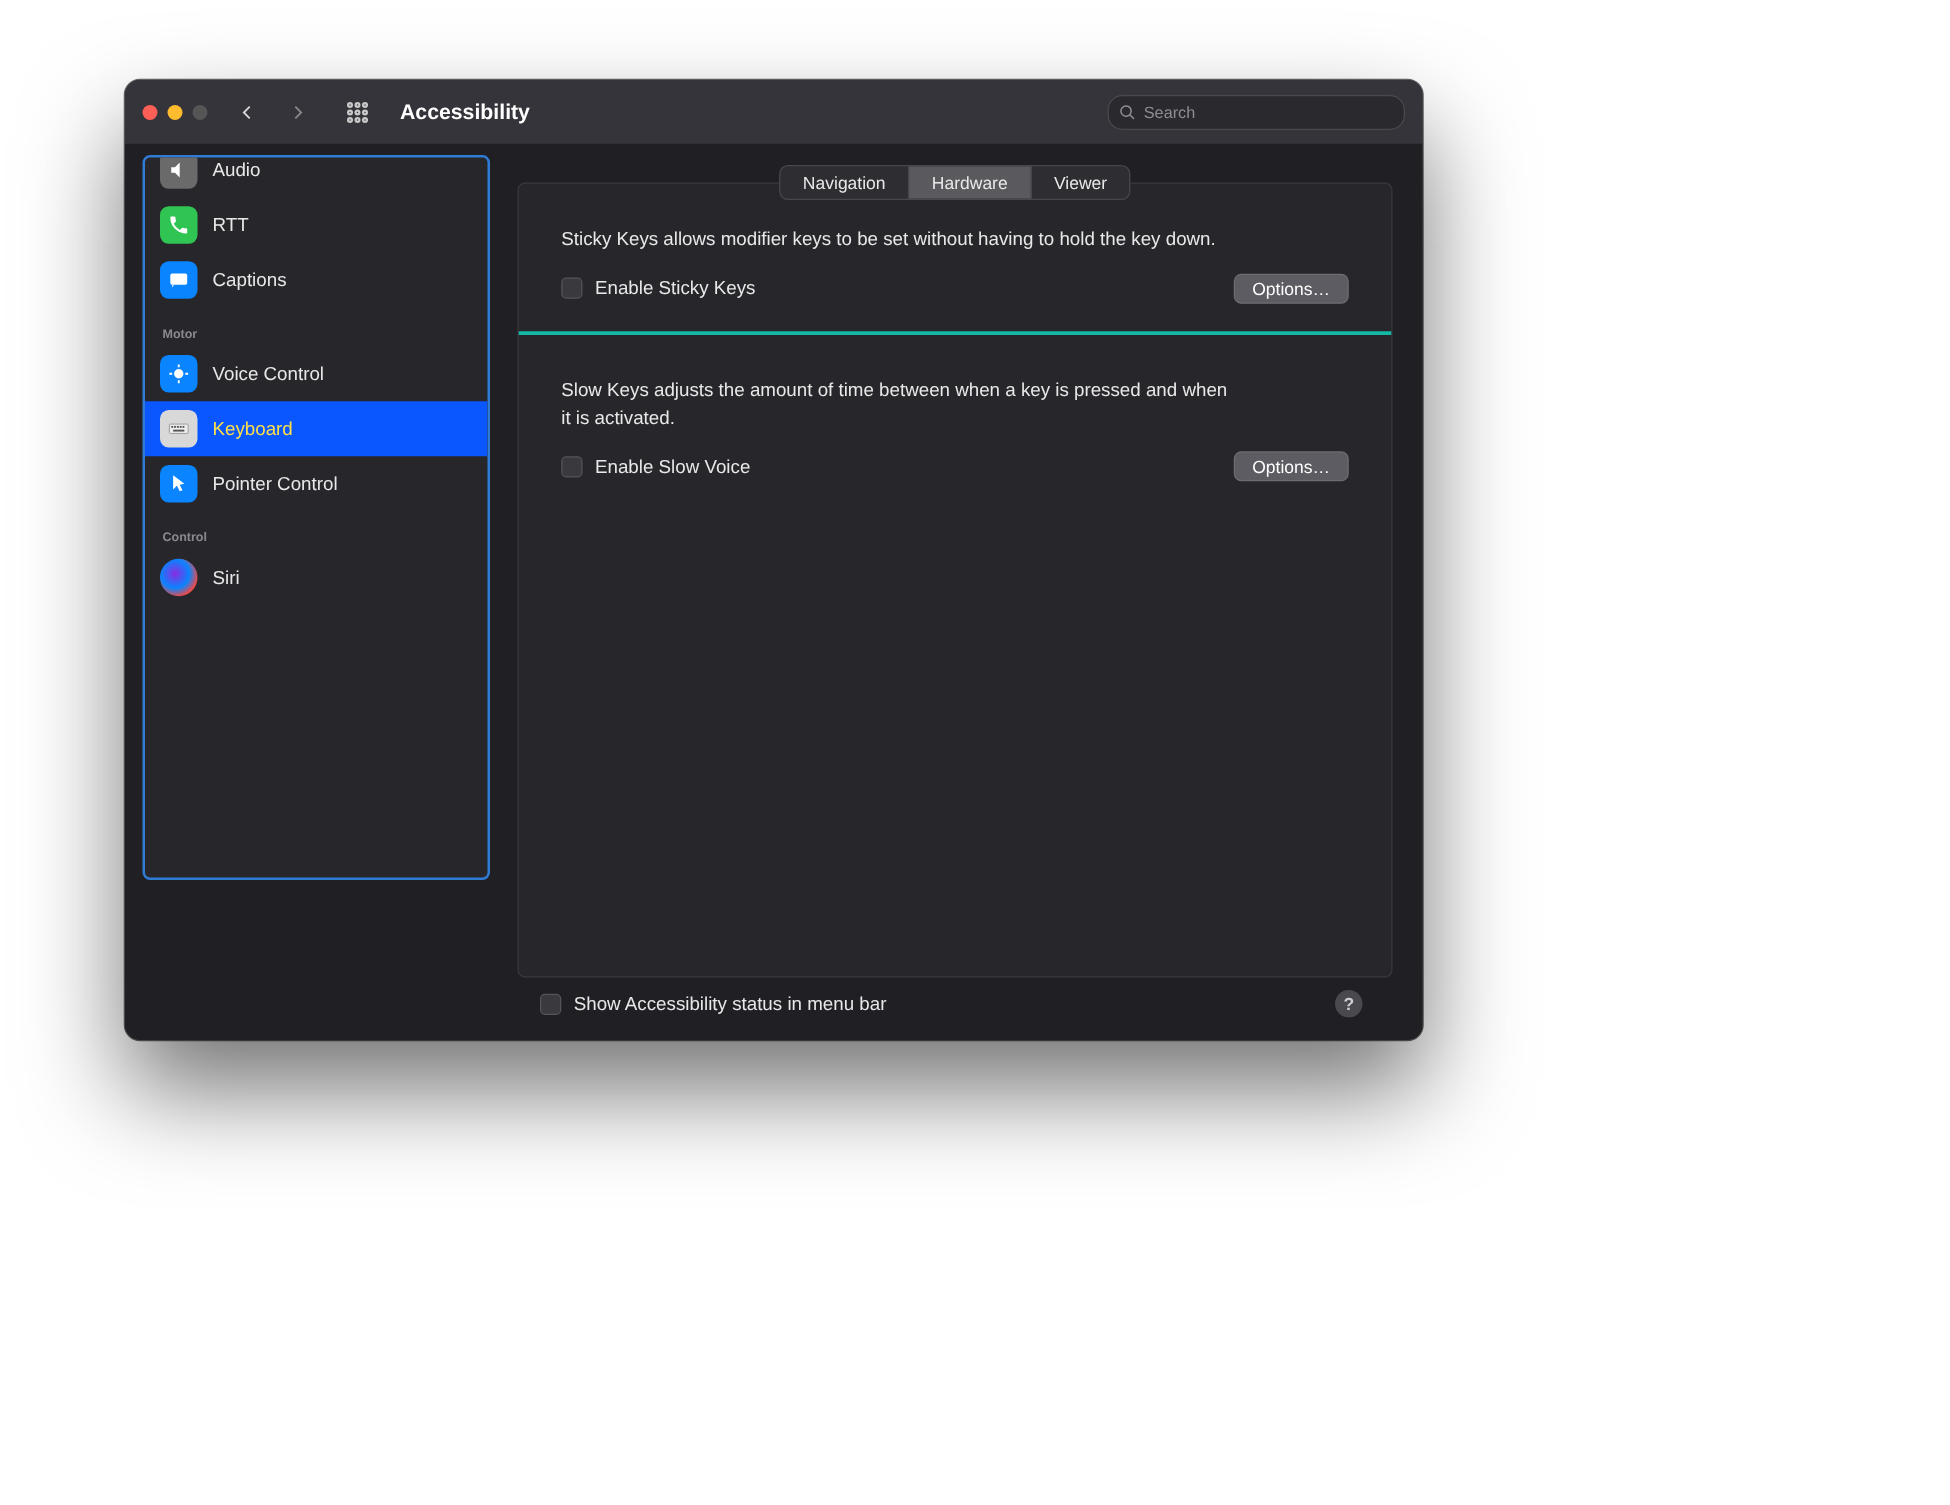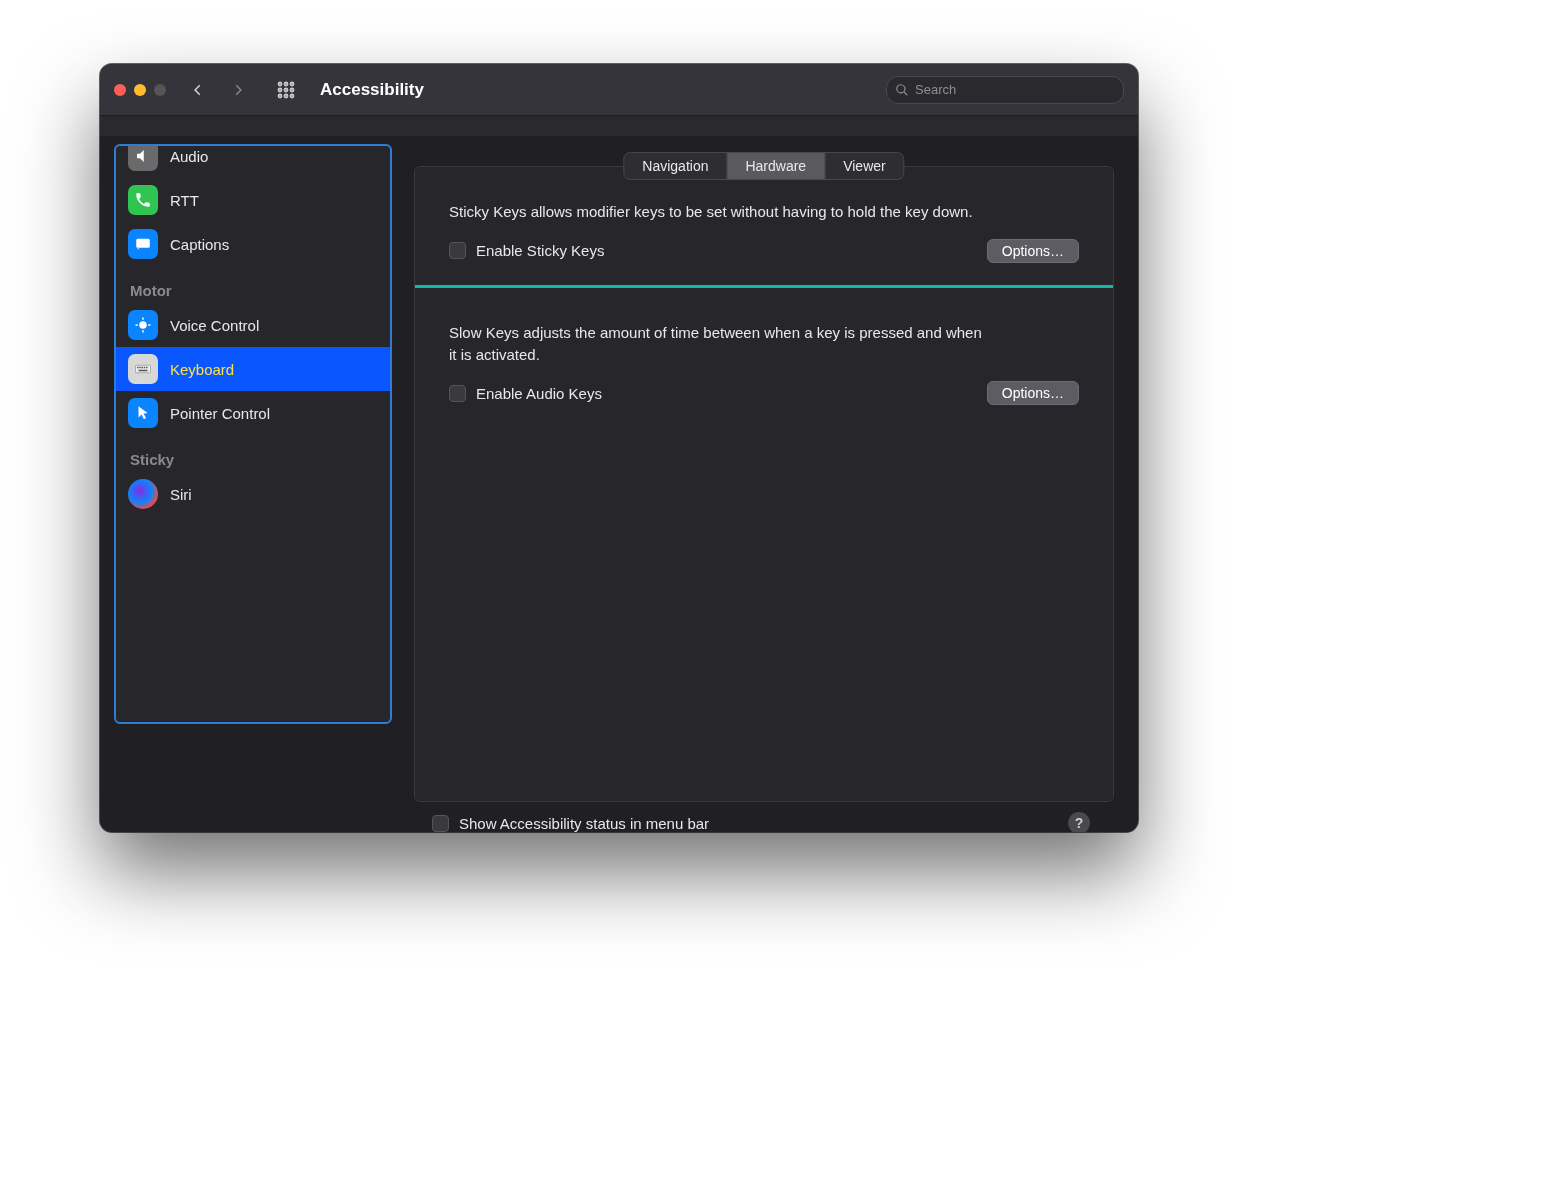--- a/index.html
+++ b/index.html
@@ -56,37 +56,36 @@
   .search input {
     background:transparent; border:none; outline:none;
     color:#e8e8e8; font-size:13px; flex:1;
   }
   .search input::placeholder { color:#8e8e92; }
 
   
   .body {
     display:flex; height:calc(100% - 52px);
     background:#201f24;
-    margin-top:20px;
   }
 
   
   .sidebar-wrap {
     width:300px; padding:8px 8px 0 14px;
   }
   .sidebar {
     border:2px solid #2f7bd6;
     border-radius:6px;
     background:#27262b;
     height:580px;
     overflow:hidden;
     padding-top:2px;
   }
   .sb-group-label {
-    font-size:15px; font-weight:600; color:#8a8a8e;
+    font-size:10px; font-weight:600; color:#8a8a8e;
     padding: 16px 14px 4px 14px;
   }
   .sb-item {
     display:flex; align-items:center; gap:12px;
     height:44px; padding:0 12px; font-size:15px; color:#e8e8e8;
     cursor:default;
   }
   .sb-item.selected { background:#0a57ff; color:#fde047;}
   .sb-icon {
     width:30px; height:30px; border-radius:7px;
@@ -265,21 +264,21 @@
         <div class="sb-item">
           <span class="sb-icon ic-pointer">
             <svg viewBox="0 0 24 24" fill="#fff">
                 <path d="M6 3l12 9-5 1 3 6-3 1-3-6-4 4z"></path>
               </svg>
           </span>
           <span>Pointer Control</span>
         </div>
 
 
-        <div class="sb-group-label">Sticky</div>
+        <div class="sb-group-label">Control</div>
 
         <div class="sb-item">
           <span class="sb-icon ic-siri" style="border-radius:50%;"></span>
           <span>Siri</span>
         </div>
 
       </div>
     </div>
 
     <div class="main">
@@ -300,21 +299,21 @@
             </label>
             <button class="btn">Options…</button>
           </div>
         </div>
 
         <div class="section">
           <div class="desc">Slow Keys adjusts the amount of time between when a key is pressed and when it is activated.</div>
           <div class="row">
             <label class="chk">
               <span class="chk-box"></span>
-              <span>Enable Audio Keys</span>
+              <span>Enable Slow Voice</span>
             </label>
             <button class="btn">Options…</button>
           </div>
         </div>
 
       </div>
 
       <div class="footer">
         <label class="chk">
           <span class="chk-box"></span>

